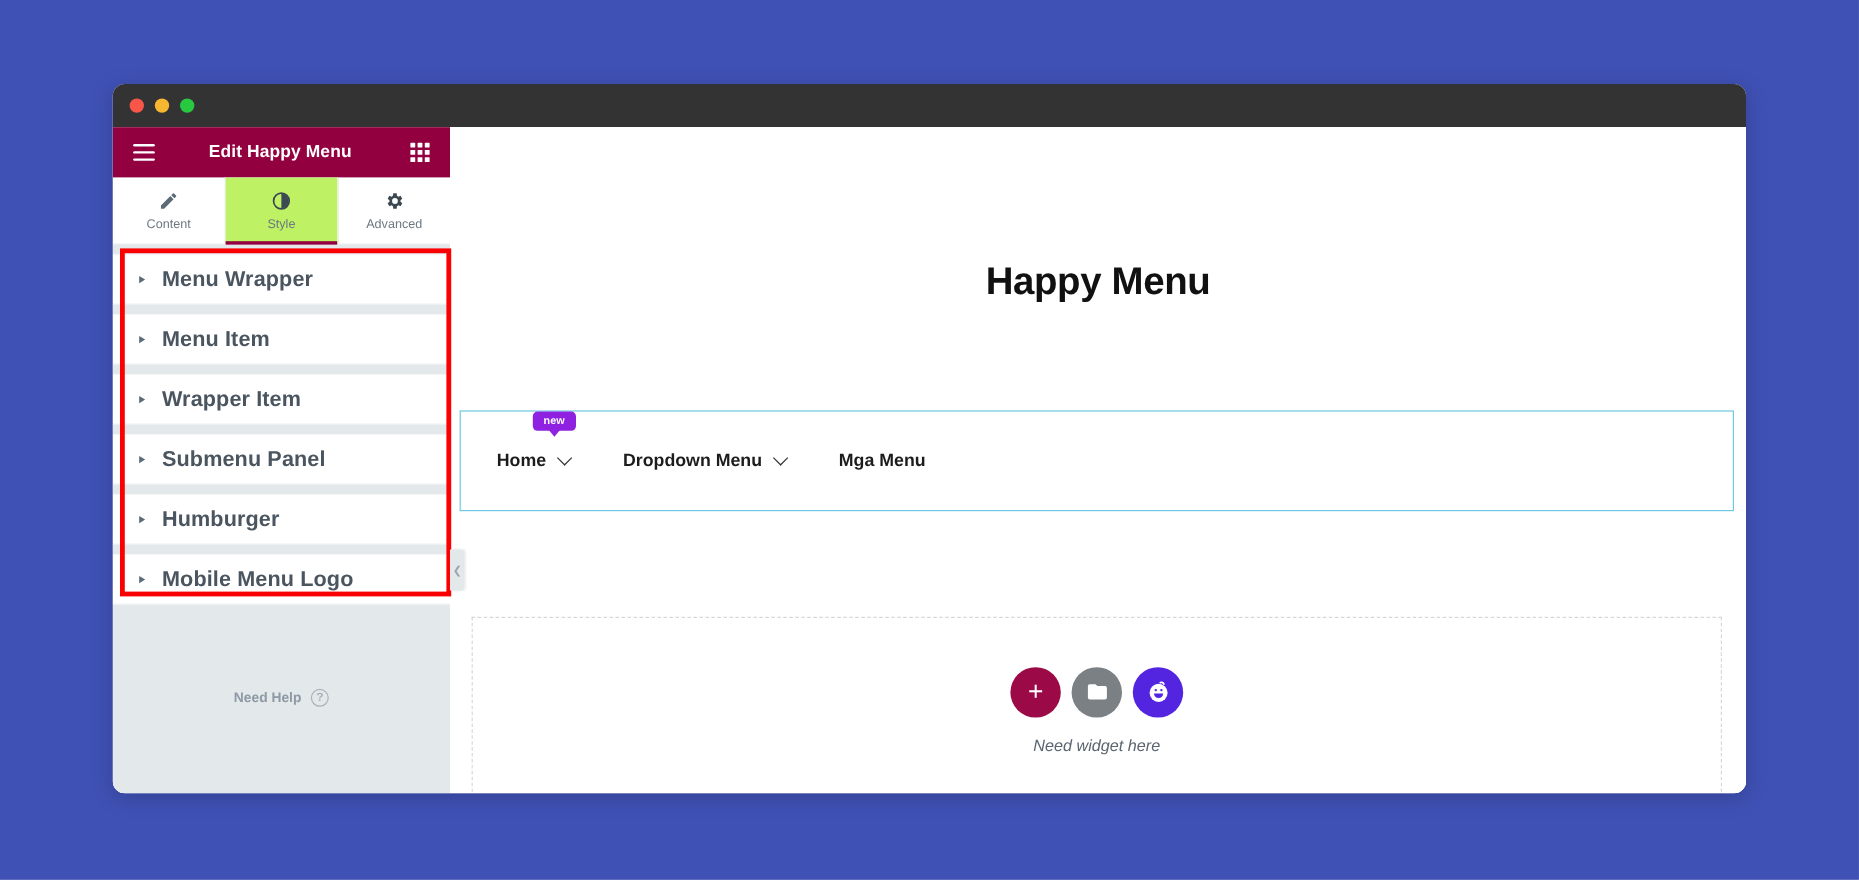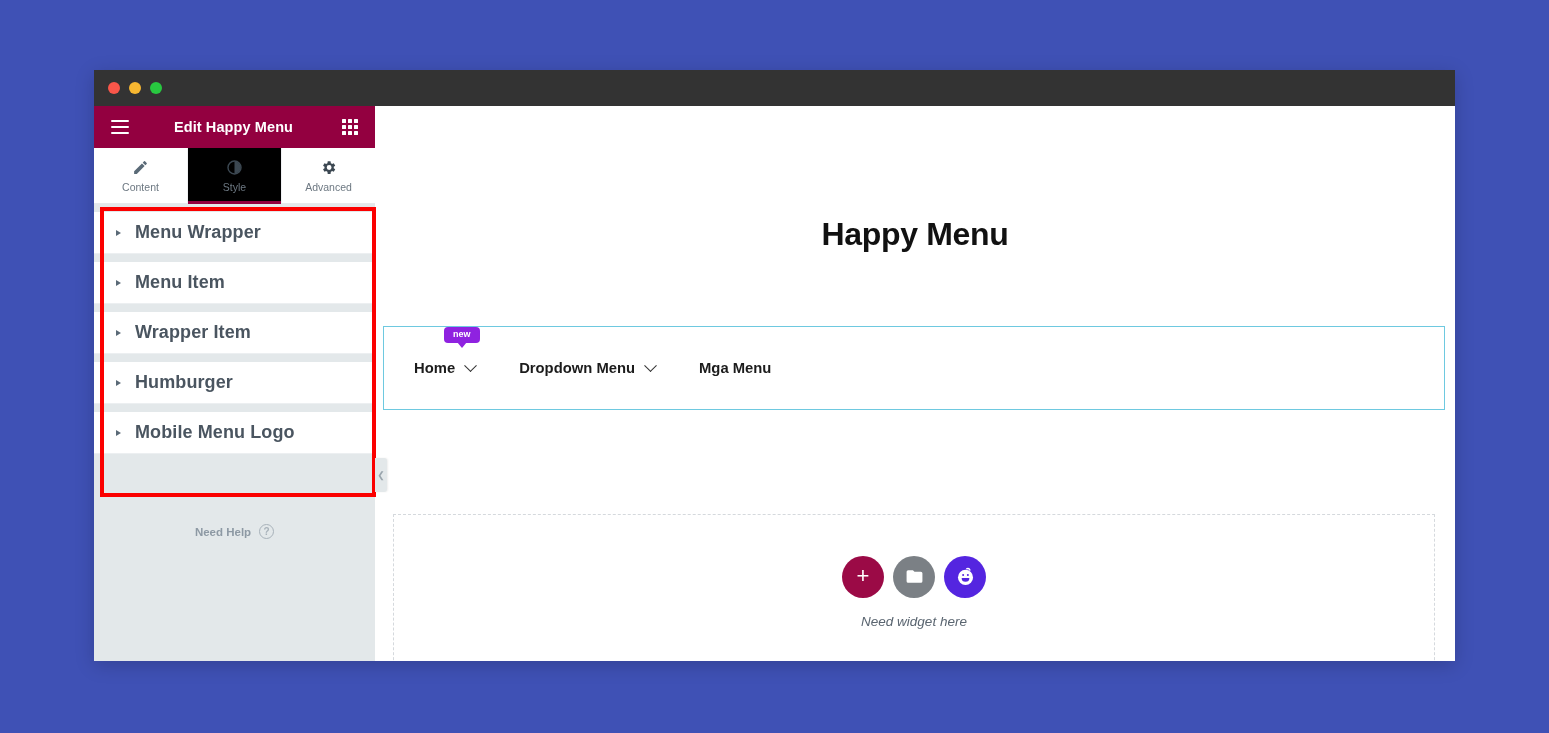--- a/index.html
+++ b/index.html
@@ -8,21 +8,21 @@
     overflow: hidden;
     background: #3f51b5;
     font-family: "Liberation Sans", sans-serif;
   }
 
   
   .app-window {
     position: absolute;
     left: 94px; top: 70px;
     width: 1361px; height: 591px;
-    border-radius: 0;
+    border-radius: 10px;
     overflow: hidden;
     background: #fff;
     box-shadow: 0 4px 18px rgba(0,0,0,.18);
   }
 
   .titlebar {
     height: 36px;
     background: #333333;
     display: flex;
     align-items: center;
@@ -85,21 +85,21 @@
     align-items: center;
     justify-content: center;
     gap: 5px;
     color: #6d7882;
     font-size: 10.5px;
     cursor: pointer;
     position: relative;
     border-right: 1px solid #f0f1f3;
   }
   .tab:last-child { border-right: none; }
-  .tab.active { background: #000000; }
+  .tab.active { background: #bef264; }
   .tab.active::after {
     content: "";
     position: absolute;
     left: 0; right: 0; bottom: -1px;
     height: 3px; background: #930040;
   }
   .tab svg { display: block; }
 
   
   .sections-wrap {
@@ -189,21 +189,21 @@
     text-align: center;
     font-size: 32px;
     font-weight: bold;
     color: #111111;
     margin-top: 110px;
     letter-spacing: -.3px;
   }
 
   .menu-section {
     position: absolute;
-    left: 8px; right: 10px; top: 220px;
+    left: 8px; right: 10px; top: 236px;
     height: 84px;
     border: 1px solid #6ec9e0;
     background: #ffffff;
     display: flex;
     align-items: center;
   }
   .menu-list {
     display: flex;
     align-items: center;
     padding-left: 8px;
@@ -345,20 +345,24 @@
           <span class="section-label">Menu Item</span>
         </div>
         <div class="spacer"></div>
 
         <div class="section-row">
           <span class="caret"></span>
           <span class="section-label">Wrapper Item</span>
         </div>
         <div class="spacer"></div>
 
+        <div class="section-row">
+          <span class="caret"></span>
+          <span class="section-label">Submenu Panel</span>
+        </div>
         <div class="spacer"></div>
 
         <div class="section-row">
           <span class="caret"></span>
           <span class="section-label">Humburger</span>
         </div>
         <div class="spacer"></div>
 
         <div class="section-row">
           <span class="caret"></span>

